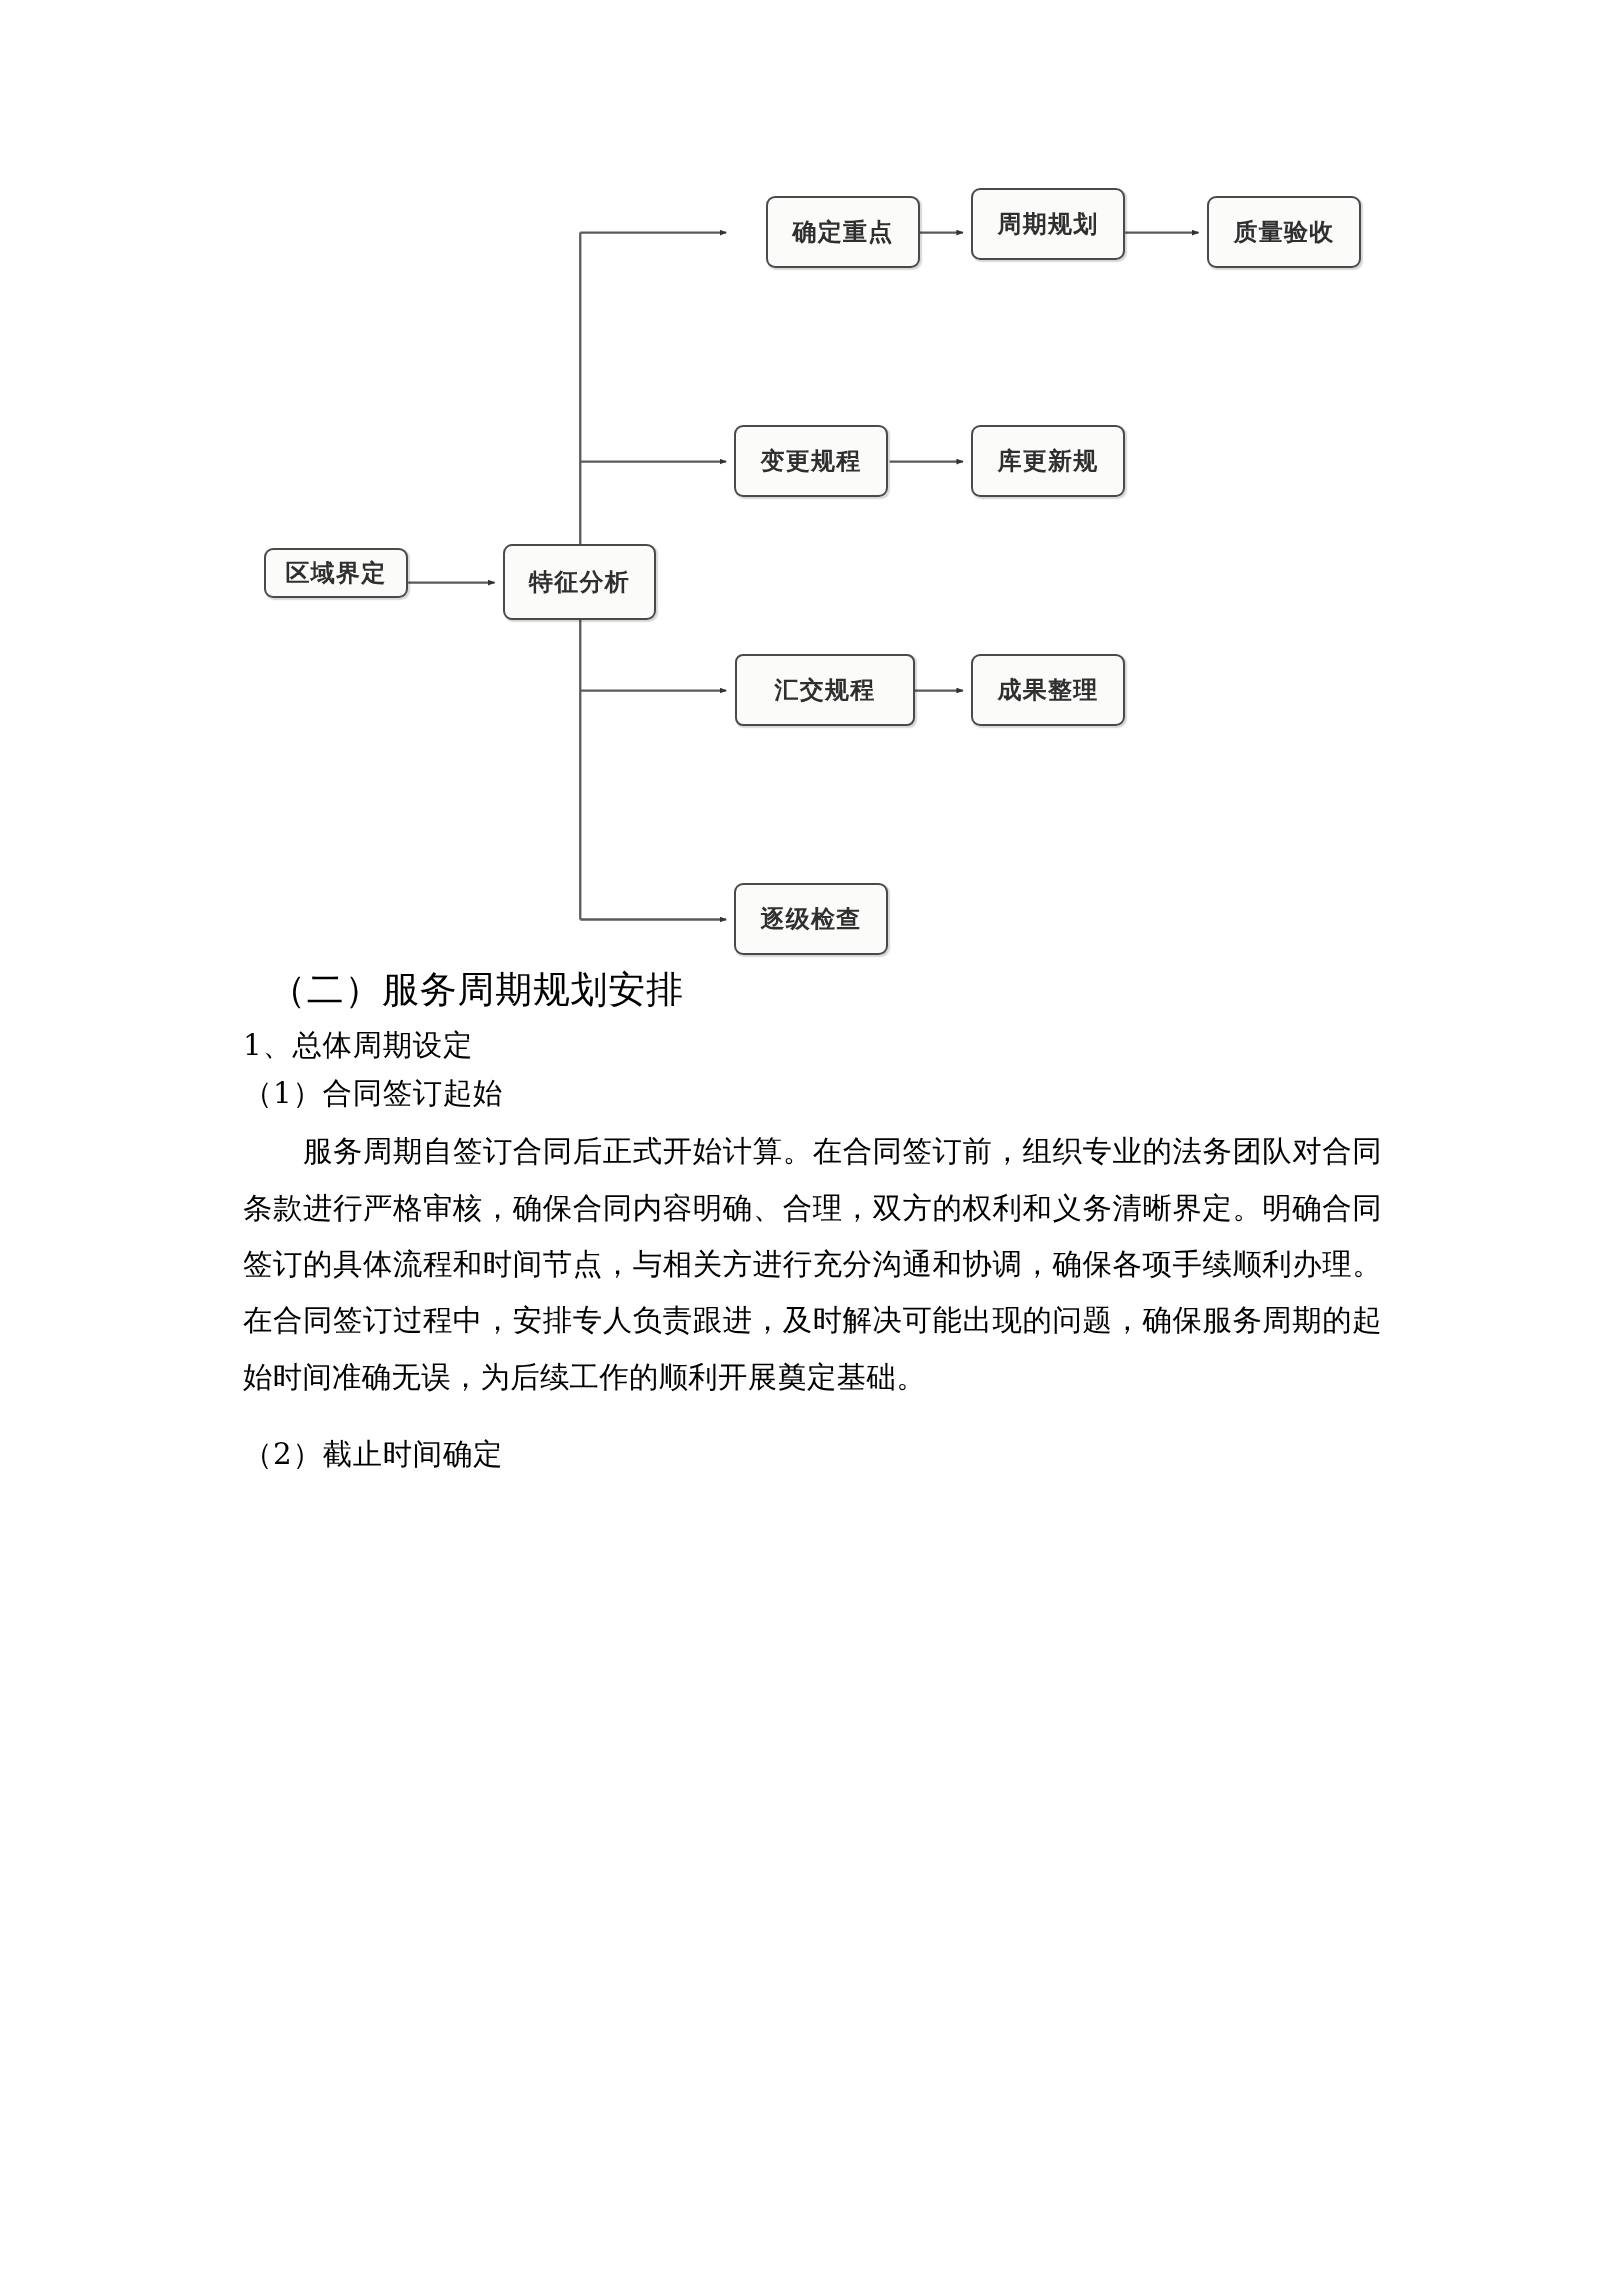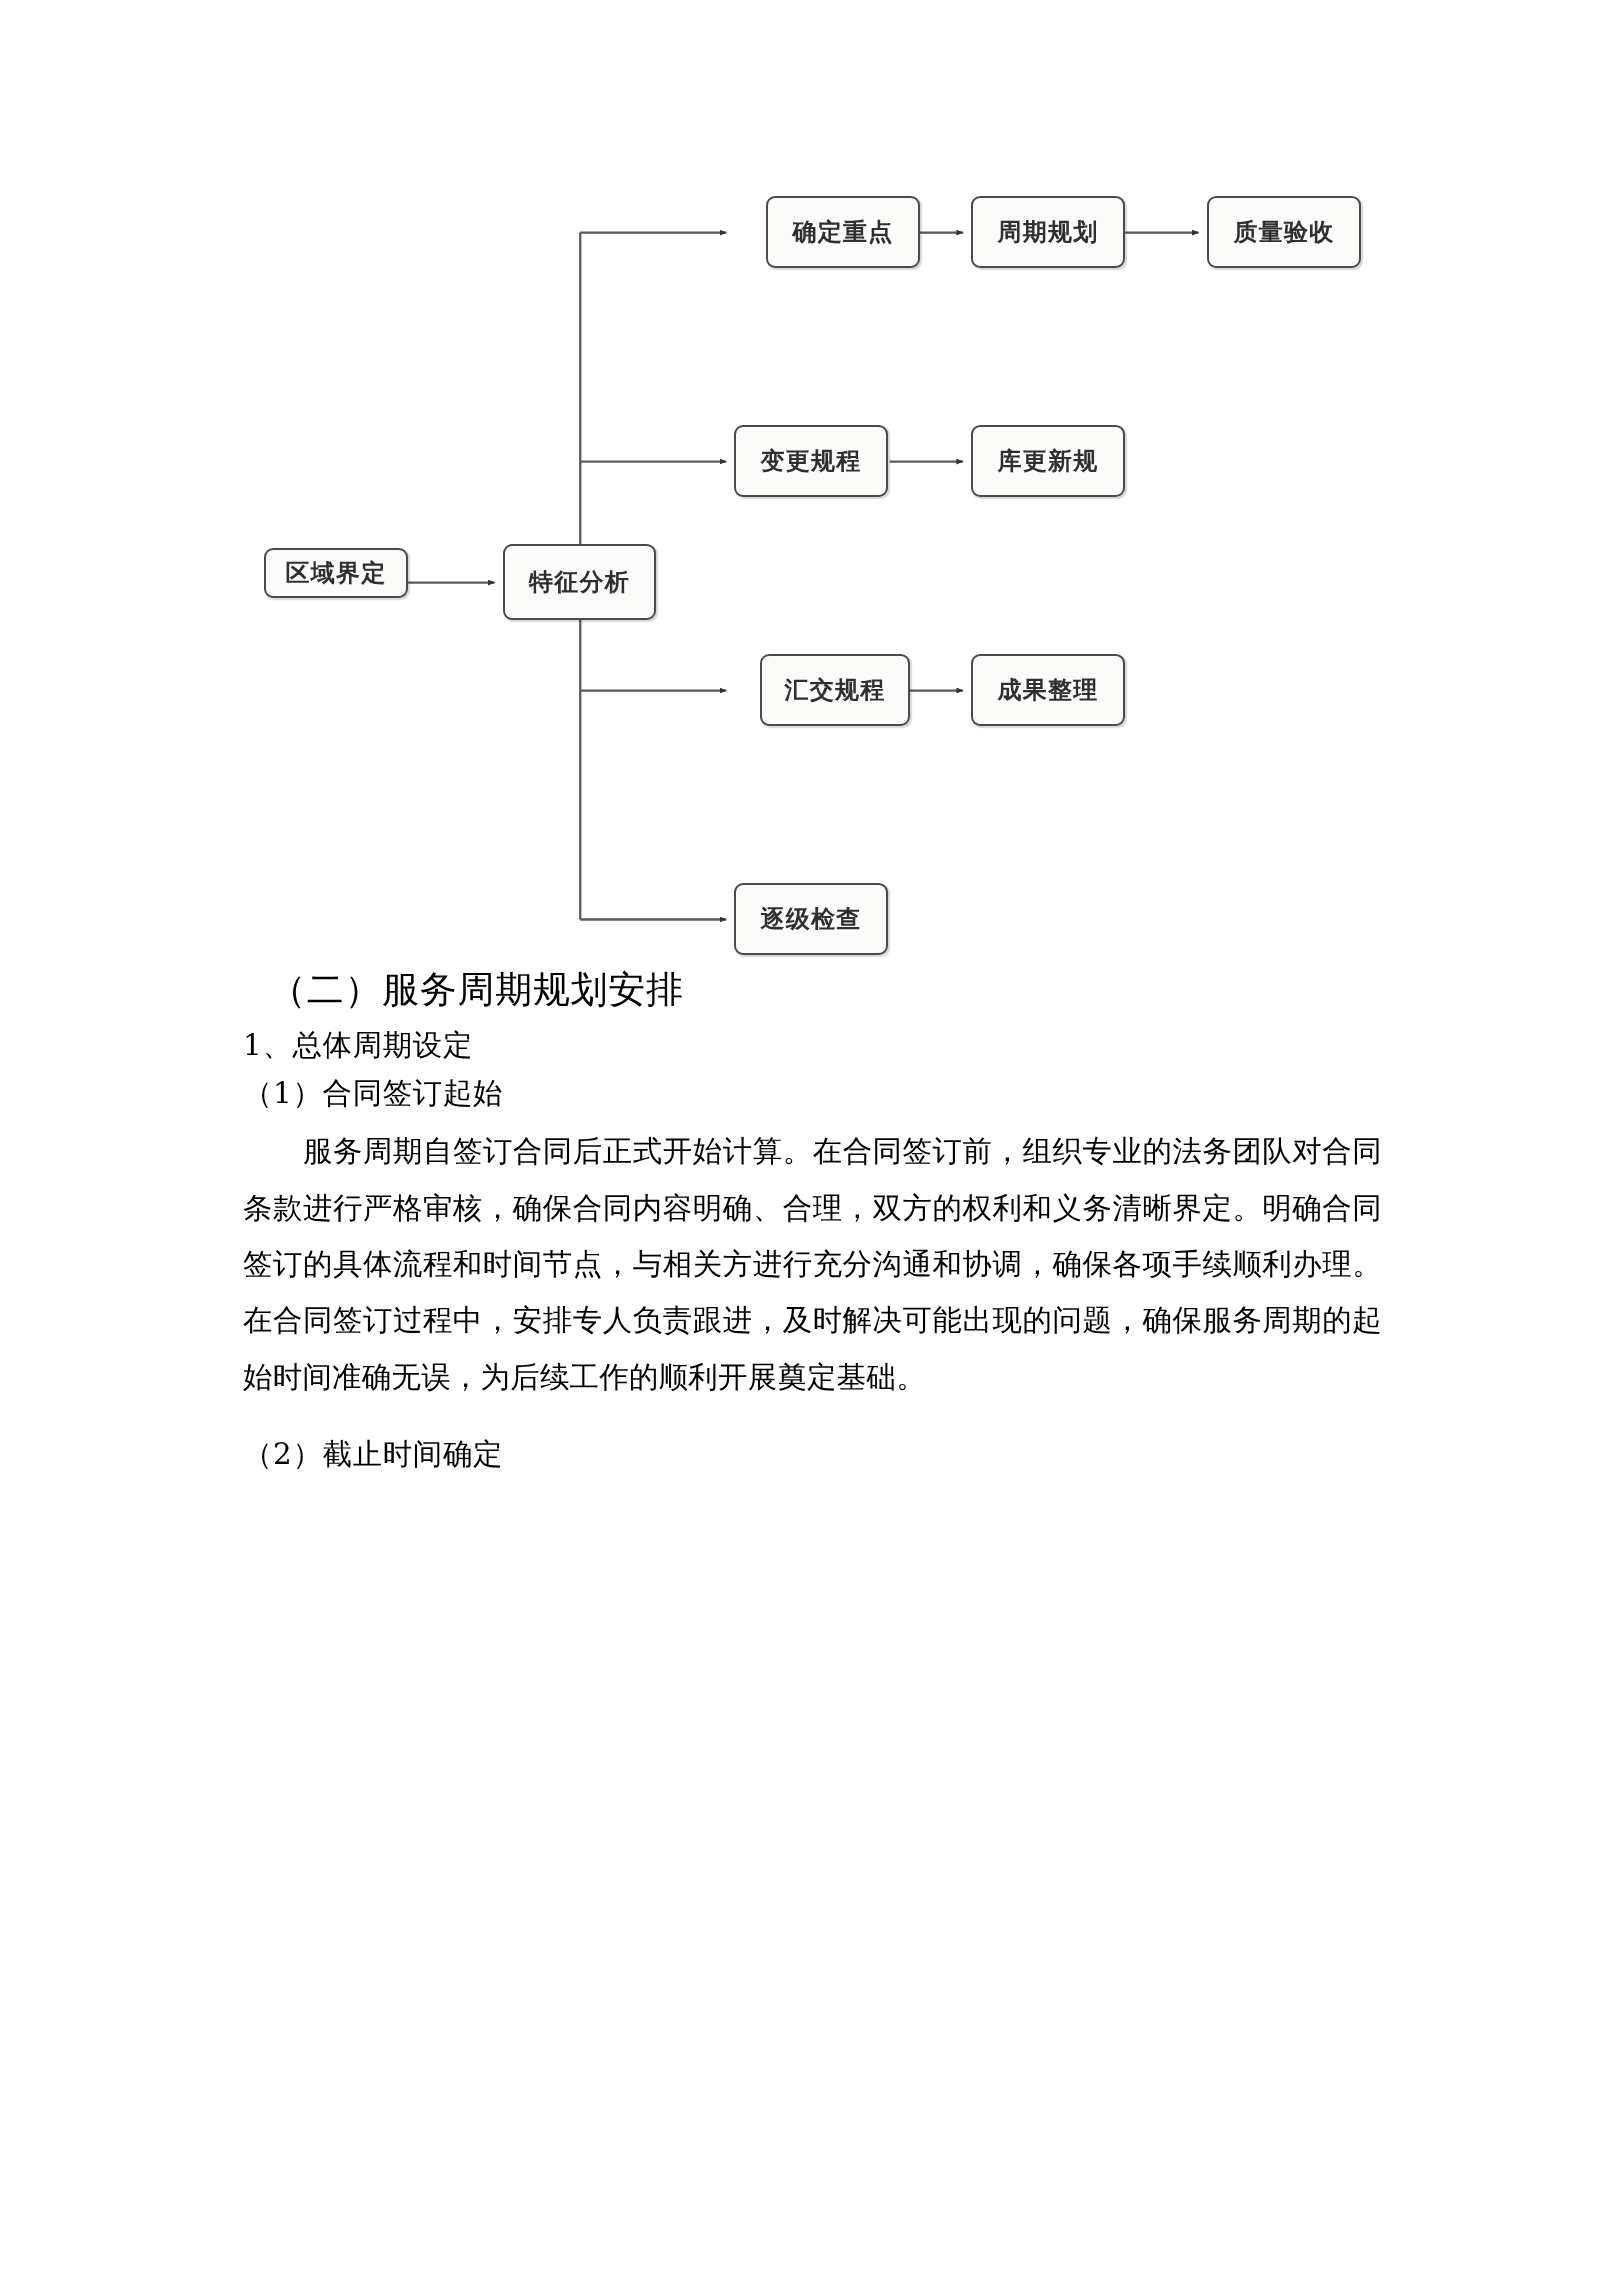--- a/index.html
+++ b/index.html
@@ -130,35 +130,35 @@
       <span class="node-label">区域界定</span>
     </div>
 
     <div class="node" style="left:503px; top:544px; width:153px; height:76px;">
       <span class="node-label">特征分析</span>
     </div>
 
     <div class="node" style="left:766px; top:196px; width:154px; height:72px;">
       <span class="node-label">确定重点</span>
     </div>
-    <div class="node" style="left:971px; top:196px; width:154px; height:72px;align-items:center;">
+    <div class="node" style="left:971px; top:188px; width:154px; height:72px;align-items:center;">
       <span class="node-label">周期规划</span>
     </div>
     <div class="node" style="left:1207px; top:196px; width:154px; height:72px;">
       <span class="node-label">质量验收</span>
     </div>
 
     <div class="node" style="left:734px; top:425px; width:154px; height:72px;">
       <span class="node-label">变更规程</span>
     </div>
     <div class="node" style="left:971px; top:425px; width:154px; height:72px;">
       <span class="node-label">库更新规</span>
     </div>
 
-    <div class="node" style="left:760px; top:654px; width:150px; height:72px;">
+    <div class="node" style="left:735px; top:654px; width:180px; height:72px;border-radius:8px;">
       <span class="node-label">汇交规程</span>
     </div>
     <div class="node" style="left:971px; top:654px; width:154px; height:72px;">
       <span class="node-label">成果整理</span>
     </div>
 
     <div class="node" style="left:734px; top:883px; width:154px; height:72px;">
       <span class="node-label">逐级检查</span>
     </div>
   </div>

